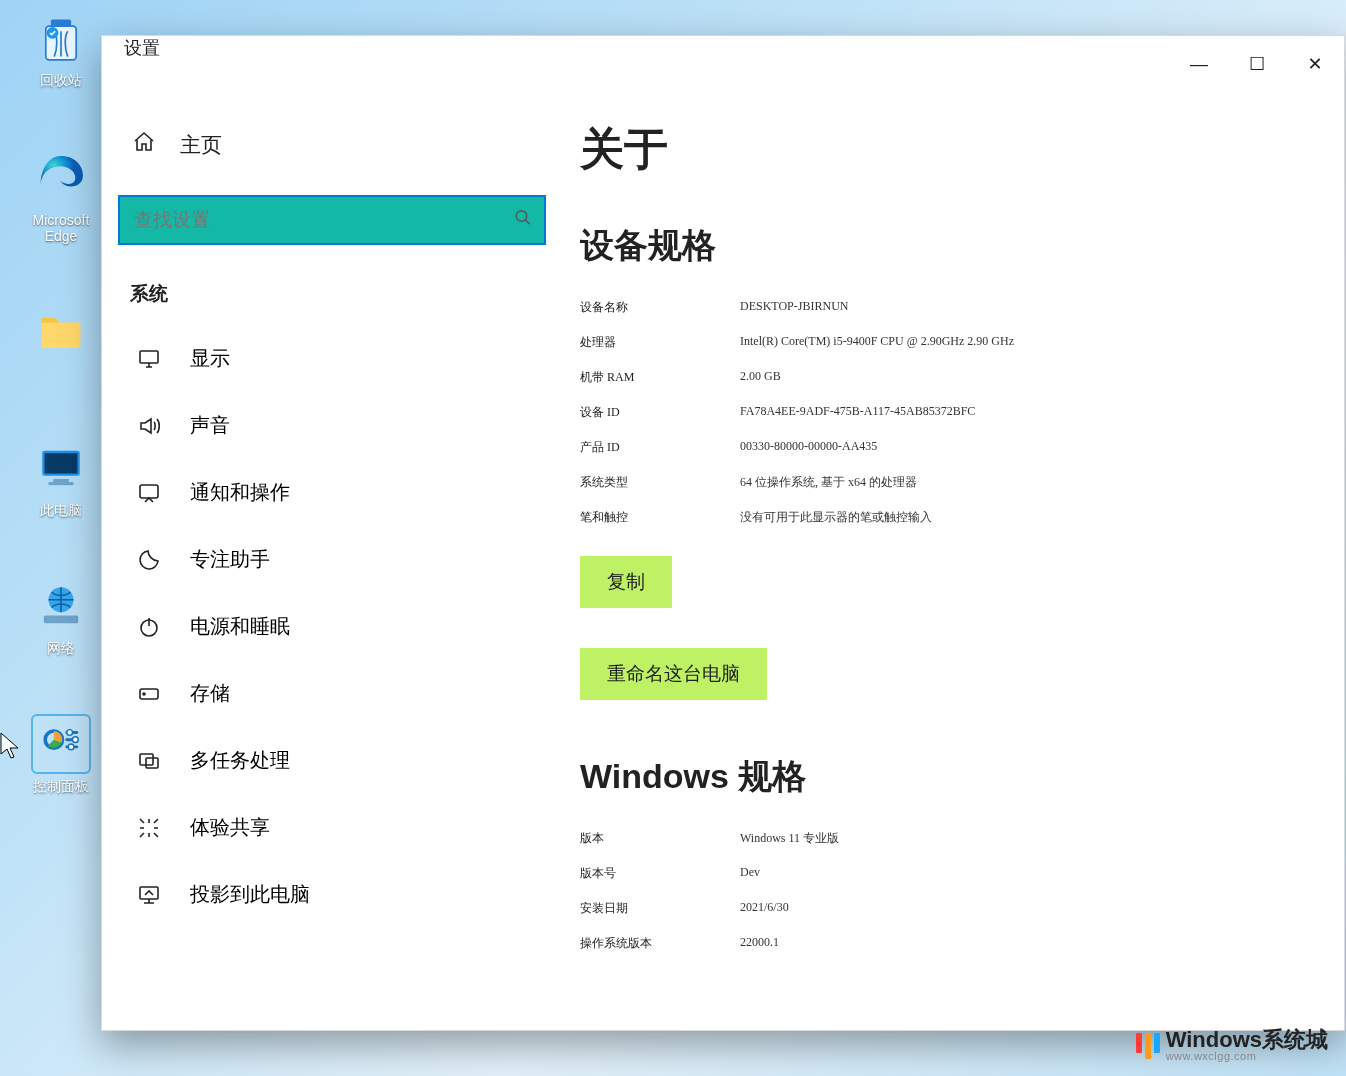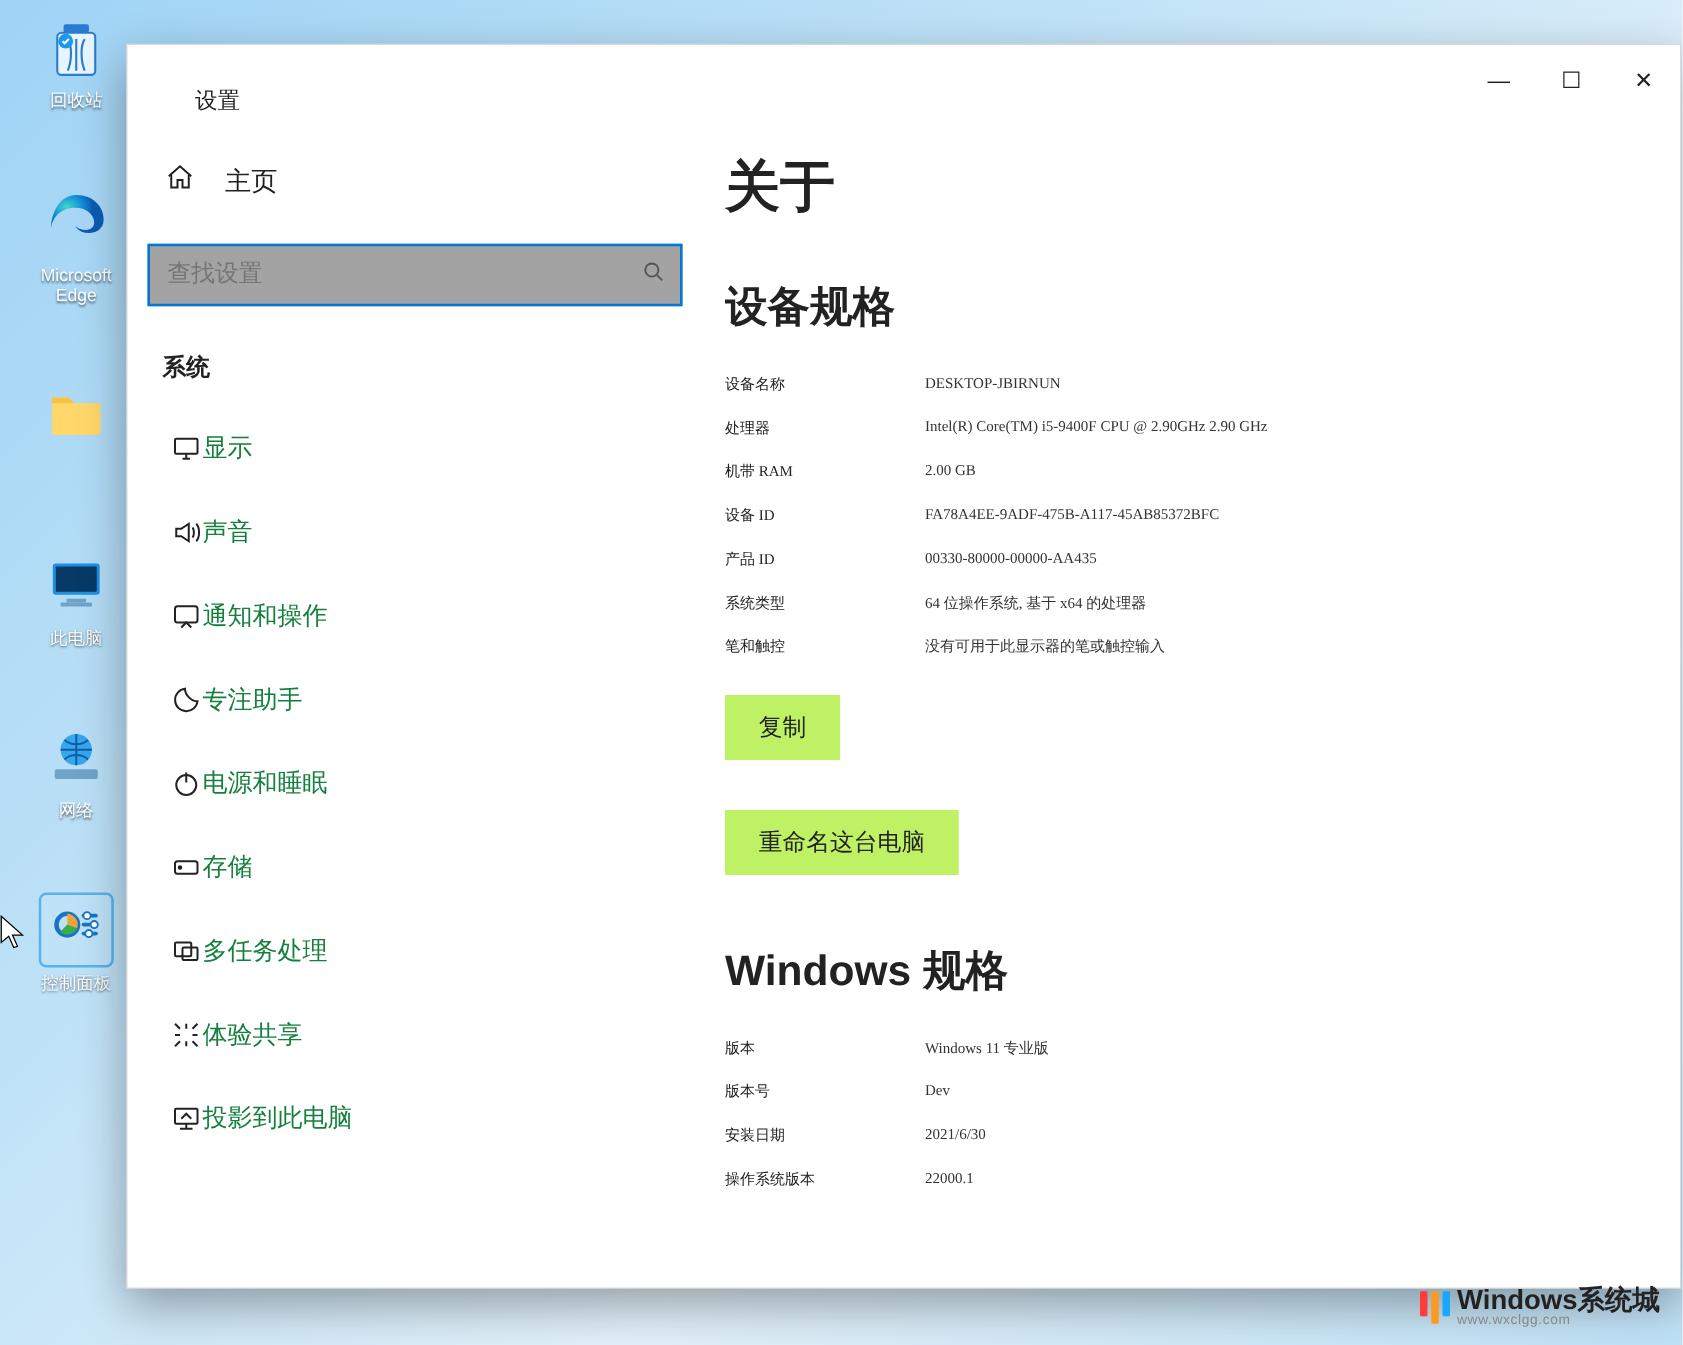--- a/index.html
+++ b/index.html
@@ -15,37 +15,37 @@
   .di .ico { width: 60px; height: 60px; margin: 0 auto 4px; border-radius: 6px; display:flex; align-items:center; justify-content:center; }
   .di .lbl { display:block; }
 
   
   .win {
     position: absolute; left: 101px; top: 35px; width: 1244px; height: 996px;
     background: #ffffff; border: 1px solid rgba(0,0,0,.15);
     box-shadow: 0 14px 36px rgba(0,0,0,.35);
     display: grid; grid-template-rows: 56px 1fr; font-size: 18px; color:#222;
   }
-  .titlebar { display:flex; align-items:flex-end;padding-left:32px; }
+  .titlebar { display:flex; align-items:flex-start; }
   .titlebar .app-title { margin-left: 22px; font-size: 18px; color:#222; }
   .win-controls { margin-left:auto; display:flex; }
   .win-controls .wc { width:58px; height:56px; display:flex; align-items:center; justify-content:center; font-size:18px; color:#222; }
 
   .body { display:grid; grid-template-columns: 478px 1fr; height:100%; overflow:hidden; }
   .sidebar { padding: 28px 28px 0 10px; overflow:hidden; }
   .home-row { display:flex; align-items:center; gap:22px; padding:10px 20px; margin-bottom:26px; }
   .home-row .ico { width:26px; }
   .home-row .txt { font-size:21px; }
   .search-wrap { margin: 0 6px 36px 6px; }
-  .search { width:100%; height:50px; border:2px solid #0078d4; padding:0 44px 0 14px; font-size:19px; color:#222; background:#a3a3a3; outline:none; }
+  .search { width:100%; height:50px; border:2px solid #0078d4; padding:0 44px 0 14px; font-size:19px; color:#222; background:#14b8a6; outline:none; }
   .search-wrap { position:relative; }
   .search-wrap .sico { position:absolute; right:14px; top:50%; transform:translateY(-50%); color:#555; }
   .cat { font-size:19px; font-weight:600; padding:0 18px 22px; }
   .nav { display:flex; flex-direction:column; gap:8px; }
-  .nav-item { display:flex; align-items:center; padding:16px 20px; font-size:20px; color:#15803d; border-left:4px solid transparent;text-align:right; }
+  .nav-item { display:flex; align-items:center; gap:28px; padding:16px 20px; font-size:20px; color:#000000; border-left:4px solid transparent;text-align:right; }
   .nav-item .ico { width:26px; display:flex; justify-content:center; color:#333; }
 
   .content { padding: 28px 70px 0 0; overflow:auto; }
   .page-title { font-size:44px; font-weight:600; margin-bottom:44px; }
   .sec-title { font-size:34px; font-weight:600; margin: 0 0 30px 0; }
   .spec { display:grid; grid-template-columns: 150px 1fr; column-gap: 10px; row-gap: 18px; font-size:12px; color:#333; margin-bottom:24px;font-family:Liberation Serif, serif; }
   .spec .k { color:#222; }
   .spec .v { color:#333; }
   .btn { display:inline-block; background:#bef264; border:1px solid transparent; padding:12px 26px; font-size:19px; color:#222; margin:6px 0 34px 0; }
 

